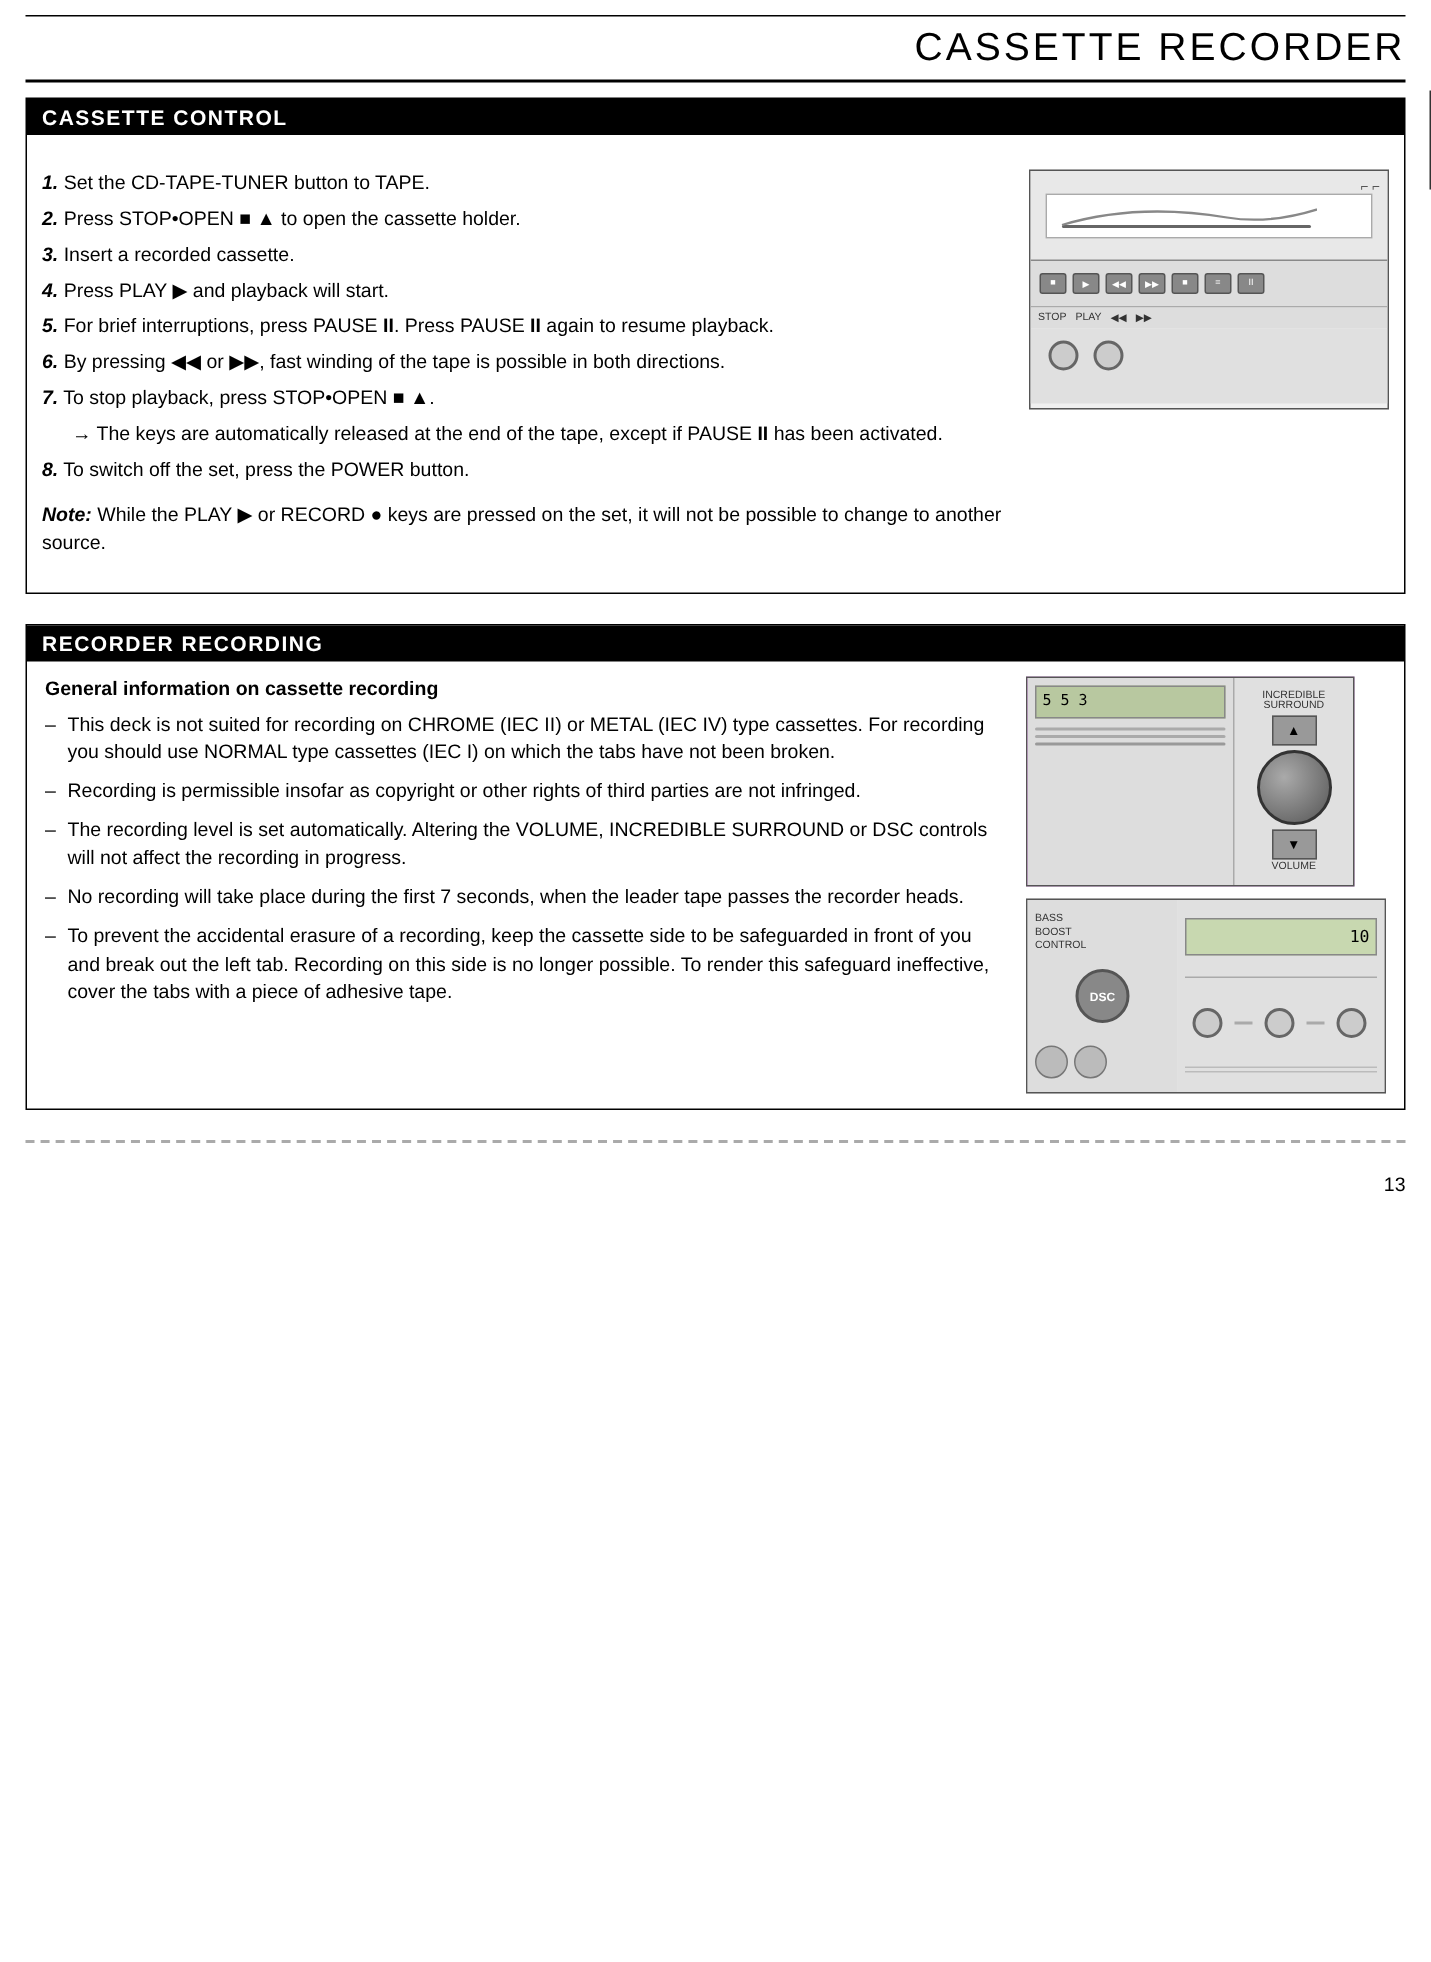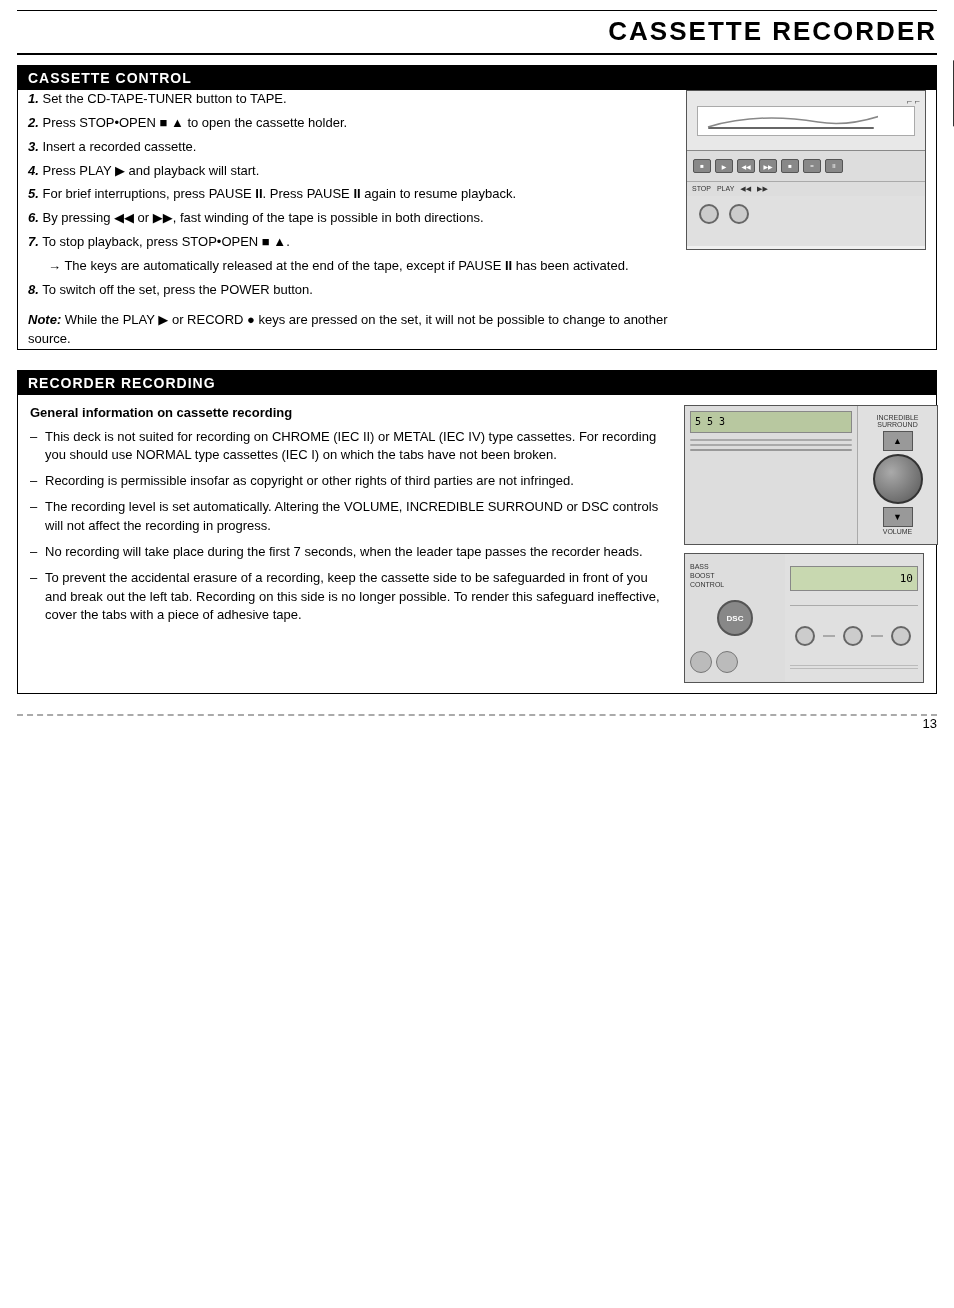--- a/index.html
+++ b/index.html
@@ -13,21 +13,21 @@
       padding: 10px 0;
     }
     .page-container {
       width: 920px;
       margin: 0 auto;
       position: relative;
     }
     .page-title {
       text-align: right;
       font-size: 26px;
-      font-weight: bold;
+      font-weight: normal;
       letter-spacing: 2px;
       border-bottom: 2px solid #000;
       padding-bottom: 6px;
       margin-bottom: 10px;
     }
     .sidebar-label {
       position: absolute;
       right: -38px;
       top: 50px;
       background: #333;
@@ -47,21 +47,21 @@
     .section-header {
       background: #000;
       color: #fff;
       font-size: 14px;
       font-weight: bold;
       padding: 4px 10px;
       letter-spacing: 1px;
     }
     .section-content {
       display: flex;
-      padding: 0 10px;
+      padding: 23px 10px;
       gap: 15px;
     }
     .section-text {
       flex: 1;
     }
     .section-image {
       width: 240px;
       flex-shrink: 0;
     }
     ol.steps {
@@ -177,21 +177,21 @@
       width: 240px;
       flex-shrink: 0;
       display: flex;
       flex-direction: column;
       gap: 8px;
     }
     
     .device-rec-top {
       border: 1.5px solid #555;
       background: #f0abfc;
-      width: 254px;
+      width: 219px;
       height: 140px;
       position: relative;
       overflow: hidden;
     }
     .device-rec-top-inner {
       display: flex;
       height: 100%;
     }
     .device-rec-left {
       flex: 1;
@@ -299,20 +299,21 @@
     .reel {
       width: 20px;
       height: 20px;
       border-radius: 50%;
       border: 2px solid #666;
       background: #ccc;
     }
     .page-number {
       text-align: right;
       font-size: 13px;
+      margin-top: 20px;
     }
     .top-line {
       border-top: 1px solid #000;
       margin-bottom: 5px;
     }
     .bottom-line {
       border-bottom: 2px dashed #aaa;
       margin-top: 20px;
     }
   </style>

